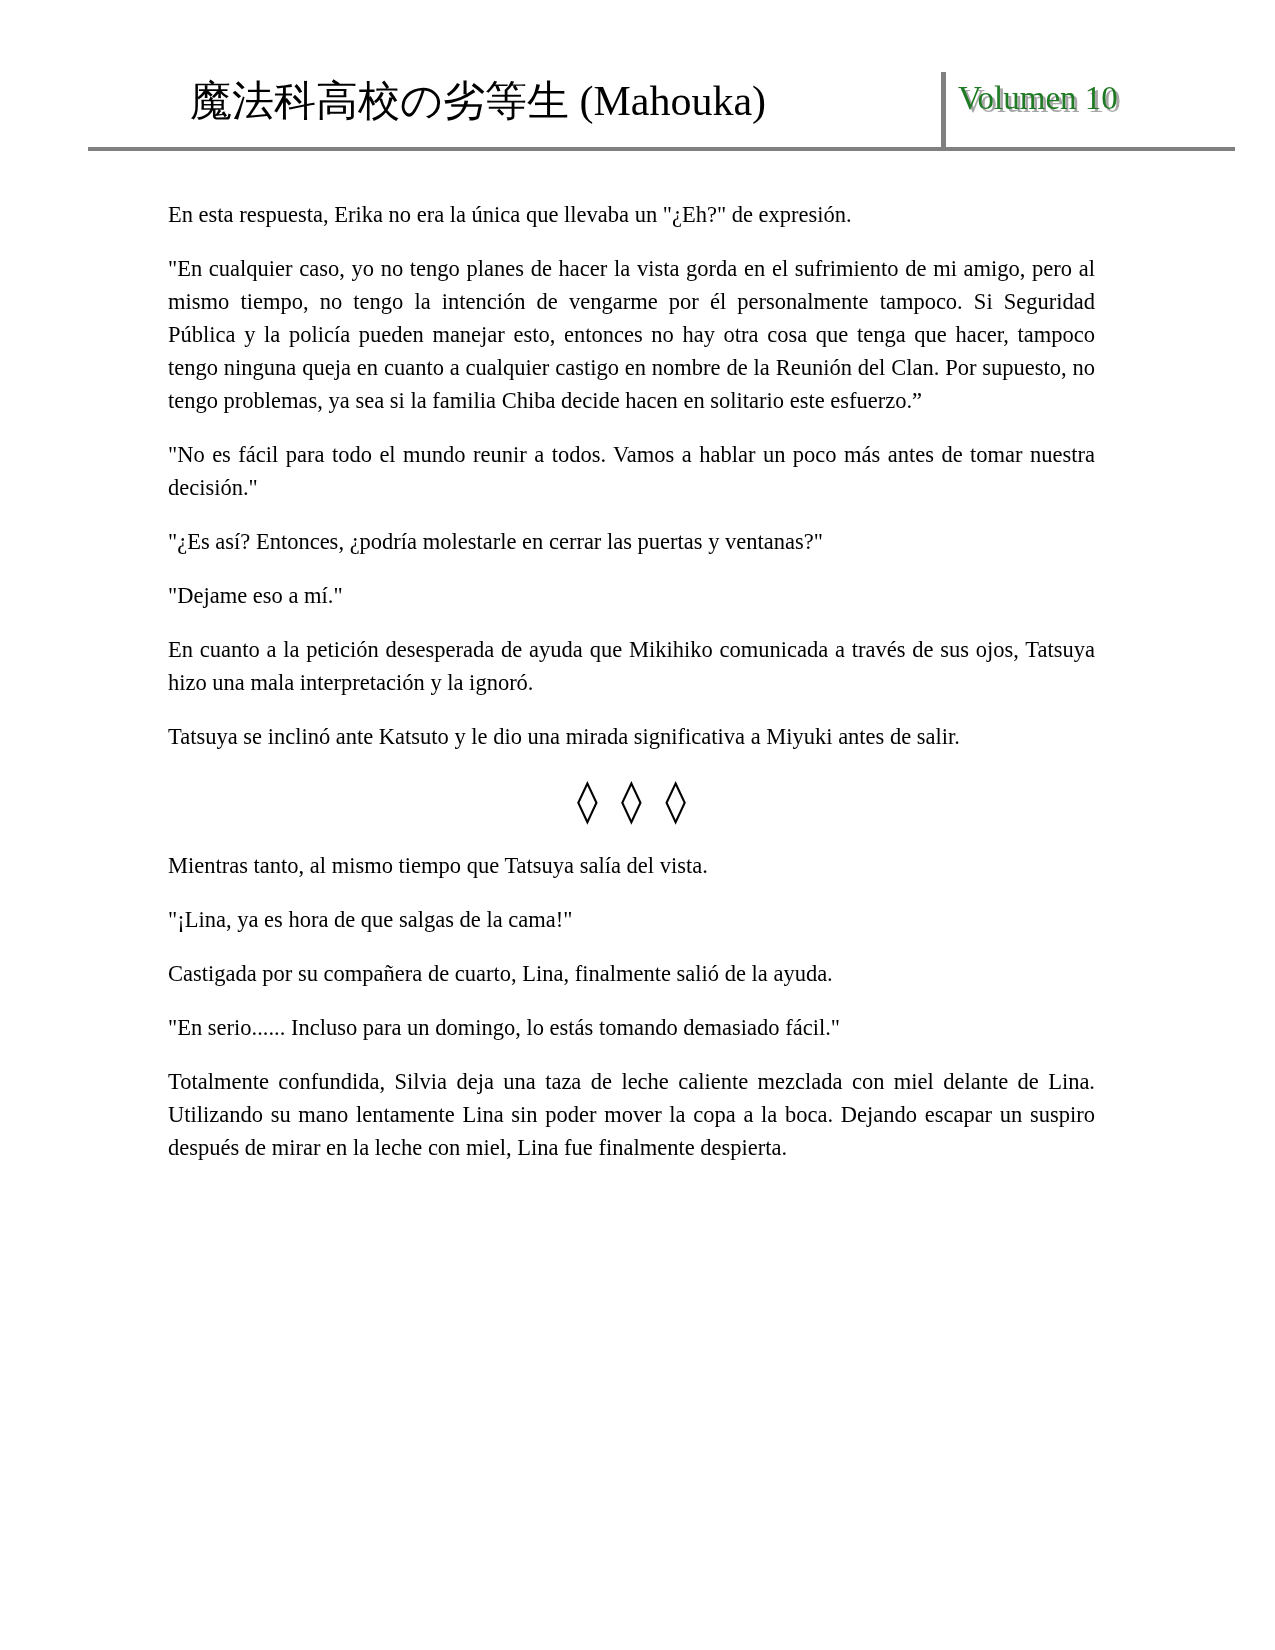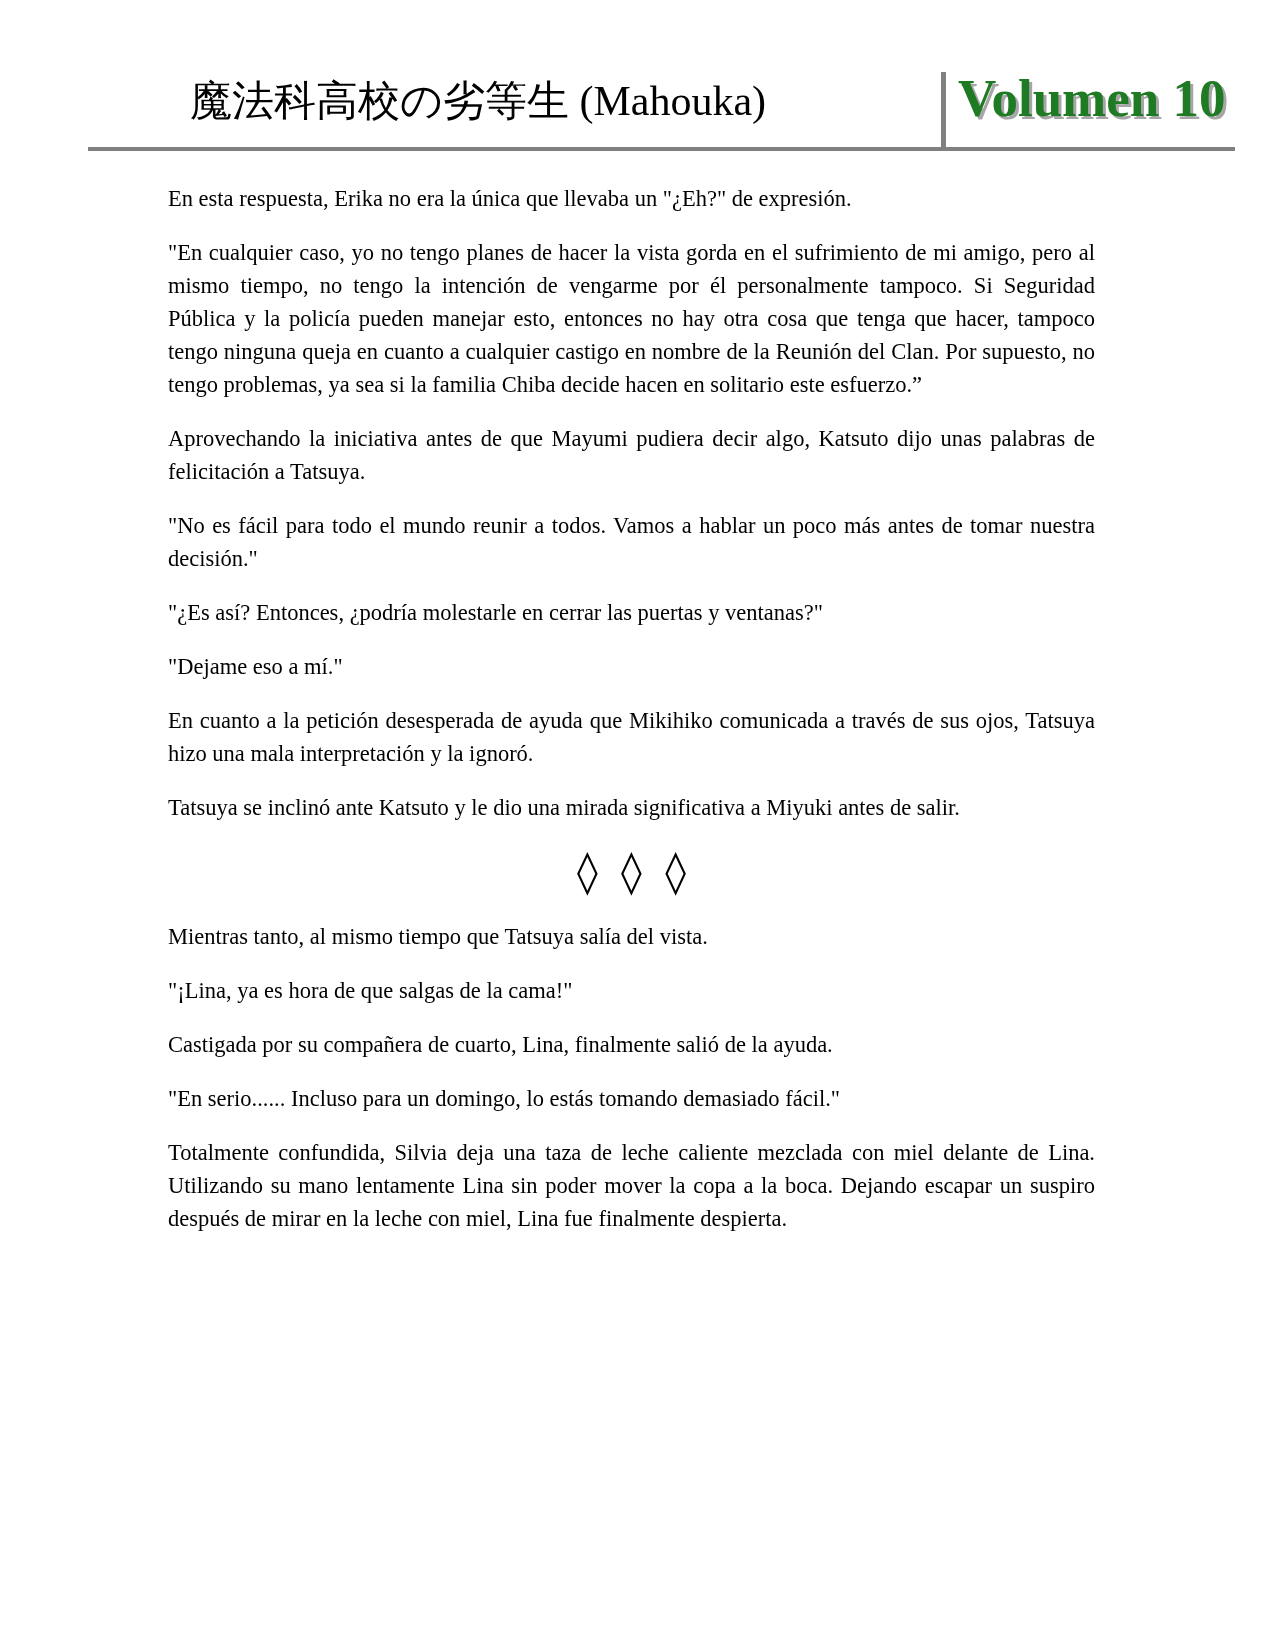--- a/index.html
+++ b/index.html
@@ -20,37 +20,37 @@
     position:absolute; left:190px; top:76px;
     font-size:42px; line-height:50px;
     color:#000; white-space:nowrap;
   }
   .v-divider {
     position:absolute; left:941px; top:72px;
     width:5px; height:75px; background:var(--rule);
   }
   .volume {
     position:absolute; left:958px; top:70px;
-    font-size:53px; line-height:56px; font-weight:bold;
+    font-size:33px; line-height:56px; font-weight:normal;
     color:var(--green);
     text-shadow:3px 3px 0 #a6a6a6;
     white-space:nowrap;
   }
   .h-rule {
     position:absolute; left:88px; top:147px;
     width:1147px; height:4px; background:var(--rule);
   }
 
   
   .content {
     position:absolute; left:168px; top:182px; width:927px;
     text-align:justify;
     font-size:22.5px; line-height:33px;
   }
-  .content p { margin:0 0 21px 0; padding:0; }
+  .content p { margin:16px 0 21px 0; padding:0; }
   .content p.separator {
     text-align:center;
     font-family:"DejaVu Serif","DejaVu Sans",serif;
     font-size:42px; line-height:54px;
     word-spacing:10px;
     font-weight:normal;
   }
 
   
   .page-number {
@@ -68,21 +68,20 @@
   <header>
     <div class="title-jp">魔法科高校の劣等生 (Mahouka)</div>
     <div class="v-divider"></div>
     <div class="volume">Volumen 10</div>
     <div class="h-rule"></div>
   </header>
 
   <main class="content" id="content">
       <p class="para">En esta respuesta, Erika no era la única que llevaba un "¿Eh?" de expresión.</p>
       <p class="para">"En cualquier caso, yo no tengo planes de hacer la vista gorda en el sufrimiento de mi amigo, pero al mismo tiempo, no tengo la intención de vengarme por él personalmente tampoco. Si Seguridad Pública y la policía pueden manejar esto, entonces no hay otra cosa que tenga que hacer, tampoco tengo ninguna queja en cuanto a cualquier castigo en nombre de la Reunión del Clan. Por supuesto, no tengo problemas, ya sea si la familia Chiba decide hacen en solitario este esfuerzo.”</p>
-      <p class="para">Aprovechando la iniciativa antes de que Mayumi pudiera decir algo, Katsuto dijo unas palabras de felicitación a Tatsuya.</p>
       <p class="para">"No es fácil para todo el mundo reunir a todos. Vamos a hablar un poco más antes de tomar nuestra decisión."</p>
       <p class="para">"¿Es así? Entonces, ¿podría molestarle en cerrar las puertas y ventanas?"</p>
       <p class="para">"Dejame eso a mí."</p>
       <p class="para">En cuanto a la petición desesperada de ayuda que Mikihiko comunicada a través de sus ojos, Tatsuya hizo una mala interpretación y la ignoró.</p>
       <p class="para">Tatsuya se inclinó ante Katsuto y le dio una mirada significativa a Miyuki antes de salir.</p>
       <p class="separator">◊ ◊ ◊</p>
       <p class="para">Mientras tanto, al mismo tiempo que Tatsuya salía del vista.</p>
       <p class="para">"¡Lina, ya es hora de que salgas de la cama!"</p>
       <p class="para">Castigada por su compañera de cuarto, Lina, finalmente salió de la ayuda.</p>
       <p class="para">"En serio...... Incluso para un domingo, lo estás tomando demasiado fácil."</p>

